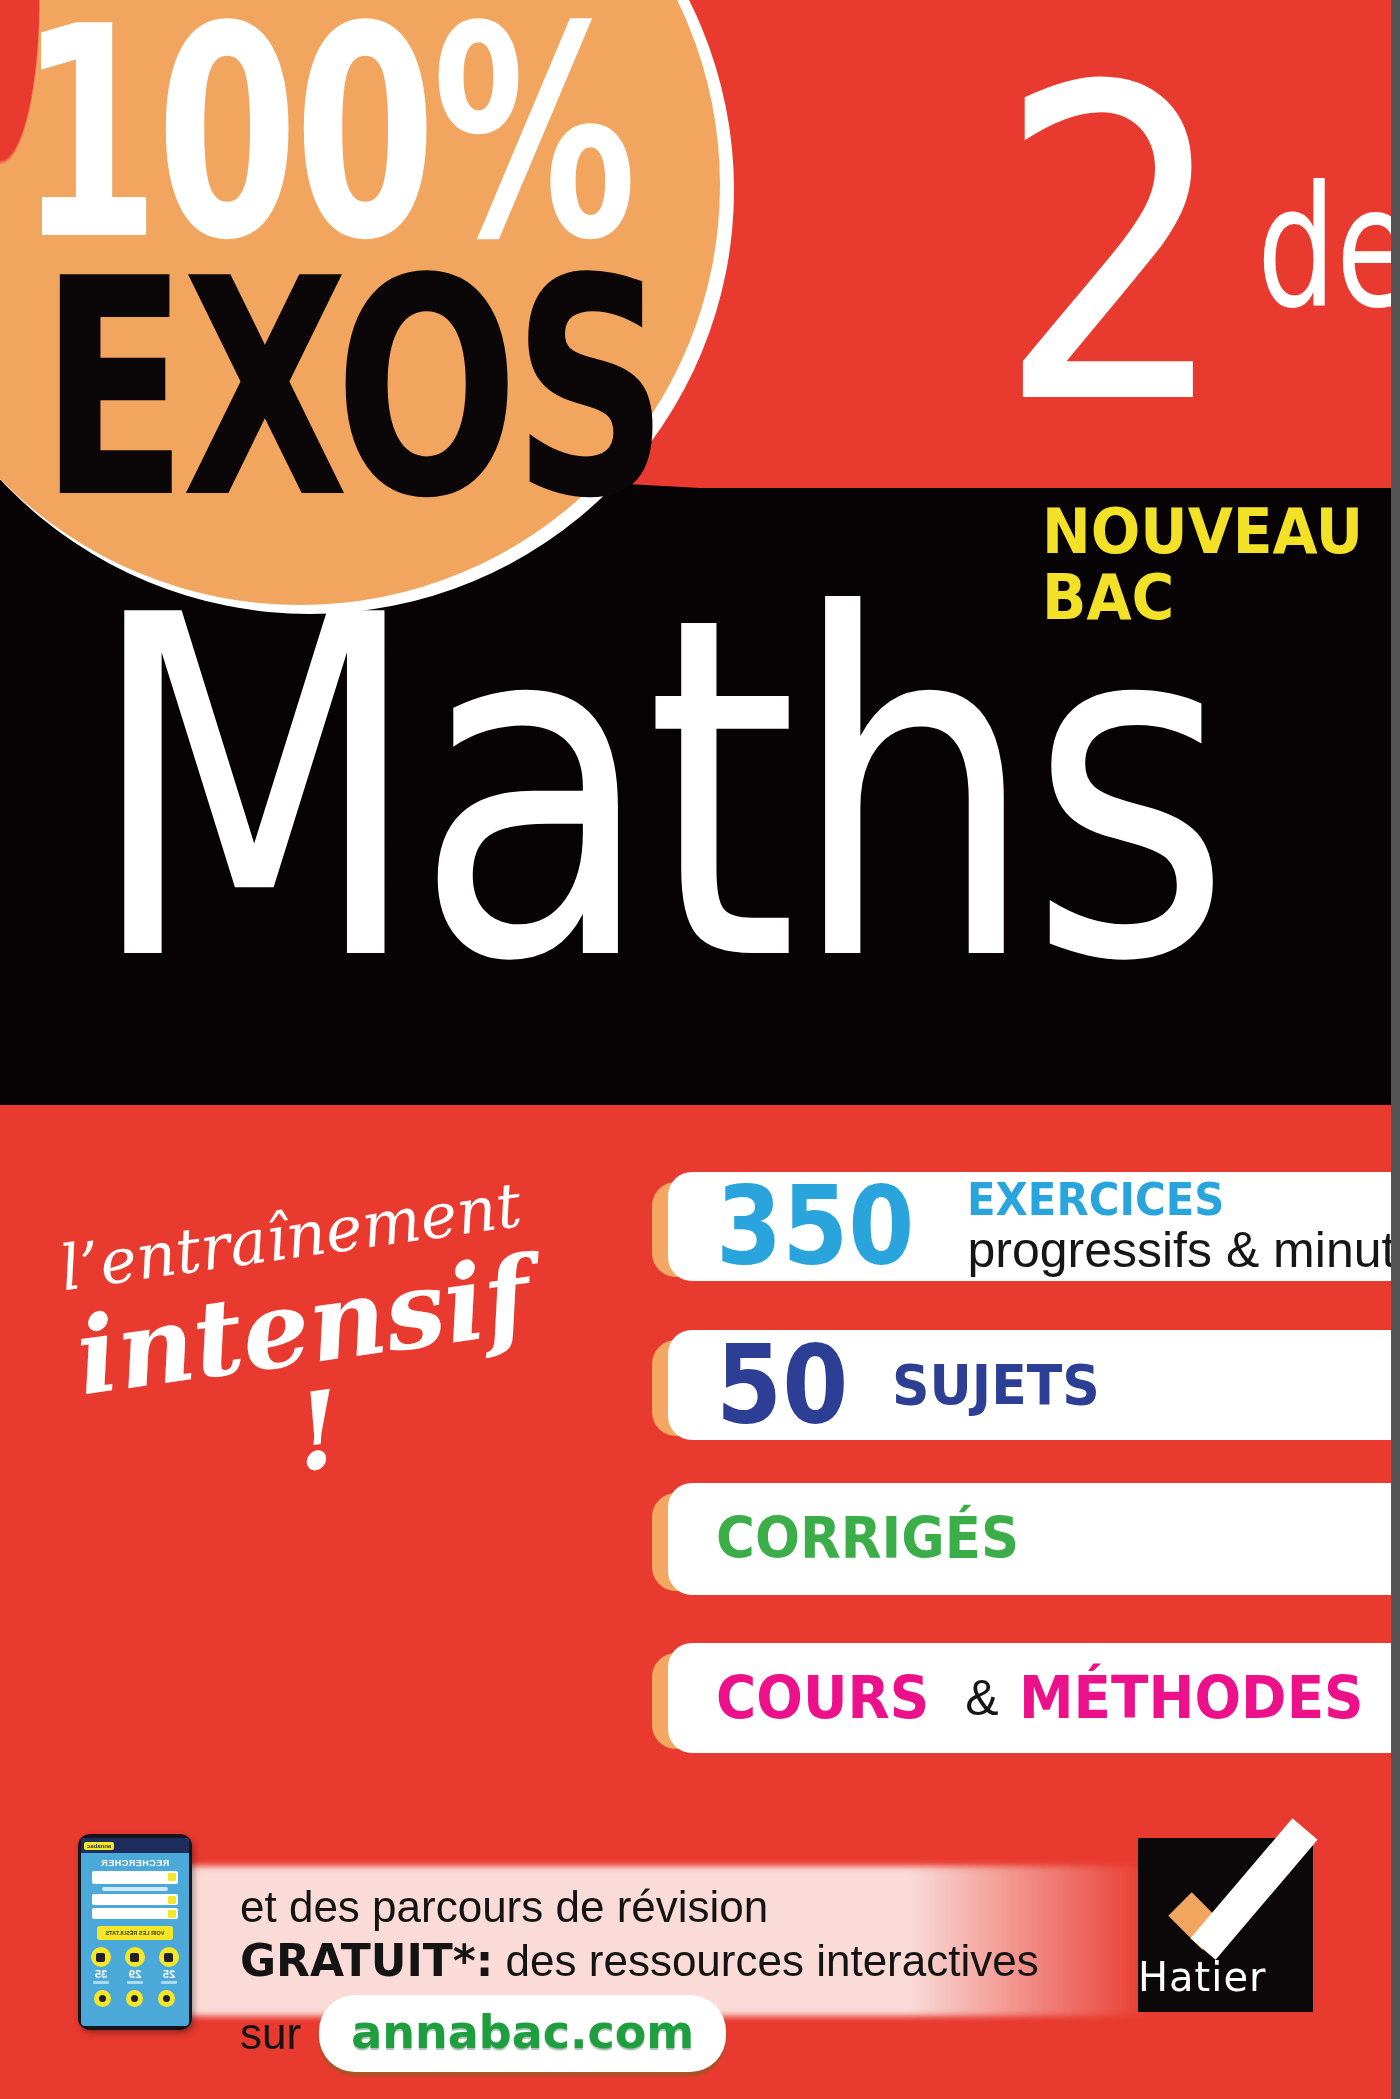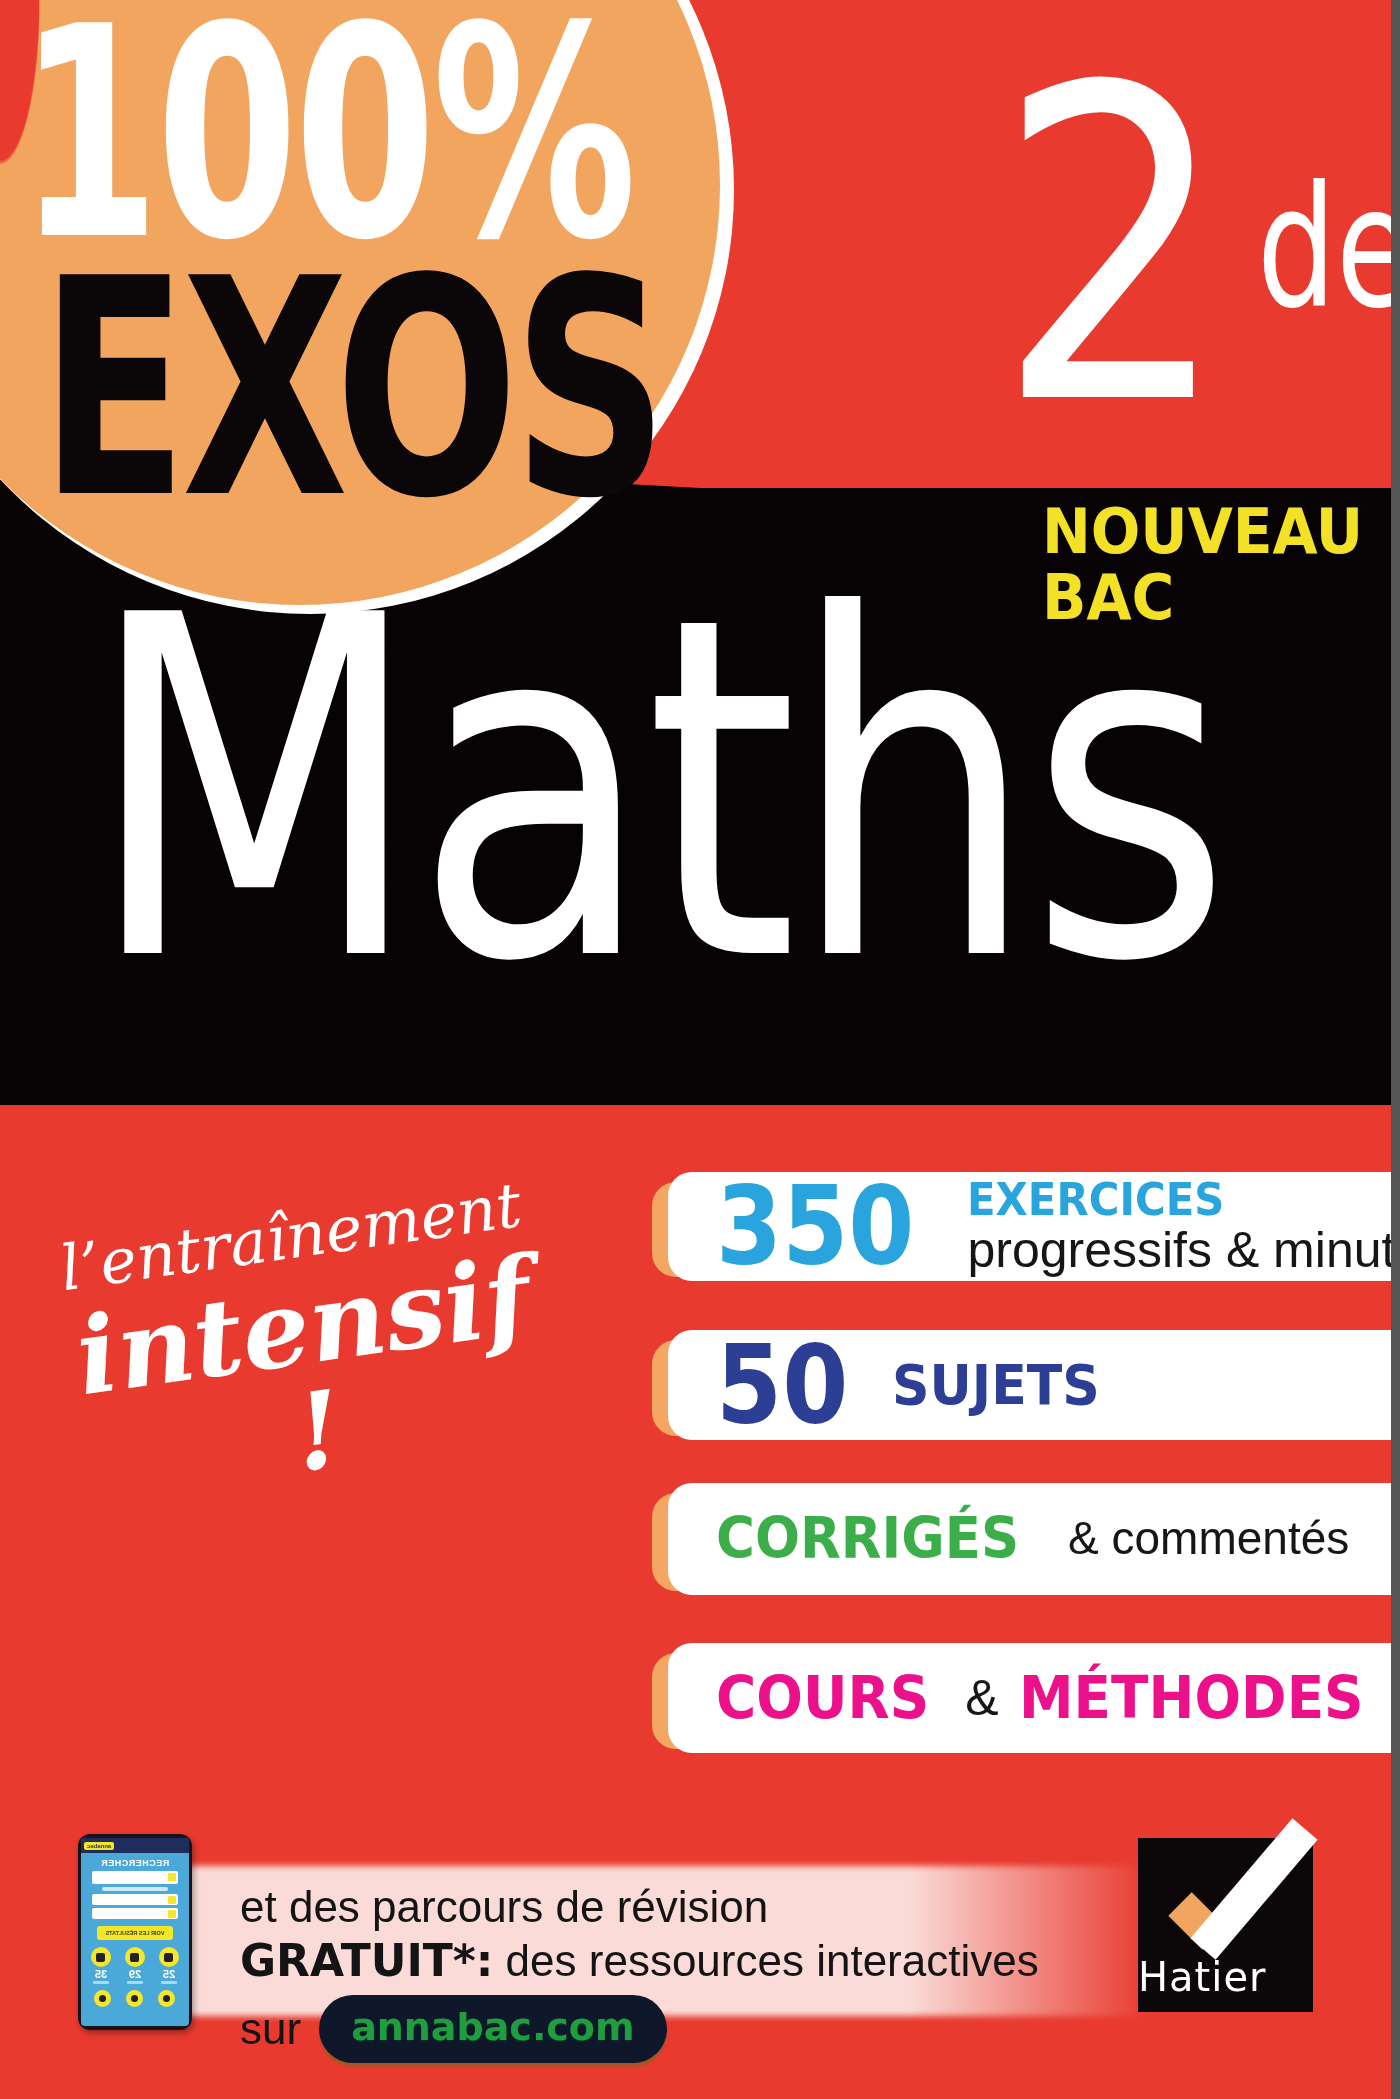--- a/index.html
+++ b/index.html
@@ -103,22 +103,22 @@
   .pink-band {
     position:absolute; left:150px; top:1866px; width:1000px; height:150px; z-index:2;
     background:linear-gradient(to right, rgba(250,224,221,0.97) 0%, rgba(250,224,221,0.97) 76%, rgba(250,224,221,0) 100%);
     filter:blur(3px); border-radius:6px;
   }
   .free-text { position:absolute; left:240px; top:1880px; z-index:5; color:#141414;
                font-size:44px; line-height:1.22; font-family:"Liberation Sans", sans-serif; }
   .free-bold { font-family:"DejaVu Sans", sans-serif; font-weight:bold; }
   .free-row3 { display:flex; align-items:center; gap:18px; margin-top:8px; }
   .site-pill {
-    display:inline-block; background:#0f172a; color:#1f9e40;
-    font-family:"DejaVu Sans", sans-serif; font-weight:bold; font-size:38px;
+    display:inline-block; background:#ffffff; color:#1f9e40;
+    font-family:"DejaVu Sans", sans-serif; font-weight:bold; font-size:46px;
     padding:9px 32px 12px 32px; border-radius:36px;
     box-shadow:0 4px 2px rgba(104,110,25,0.5);
     text-shadow:0 2px 1px rgba(10,80,30,0.35);
   }
   
   .phone {
     position:absolute; left:78px; top:1834px; width:114px; height:196px; z-index:6;
     background:#17131a; border-radius:12px; padding:4px 3px; box-sizing:border-box;
     box-shadow:2px 3px 6px rgba(0,0,0,0.35);
   }
@@ -198,21 +198,20 @@
       <span class="feat-num c-dblue">50</span>
       <span class="feat-kw c-dblue">SUJETS</span>
     </div>
   </div>
 
   <div class="banner b3">
     <div class="accent"></div>
     <div class="face">
       <span class="feat-kw c-green">CORRIGÉS</span>
       <span class="col">
-        <span class="feat-desc">&amp; commentés</span>
       </span>
     </div>
   </div>
 
   <div class="banner b4">
     <div class="accent"></div>
     <div class="face">
       <span class="feat-kw c-pink">COURS</span>
       <span class="amp">&amp;</span>
       <span class="feat-kw c-pink">MÉTHODES</span>

